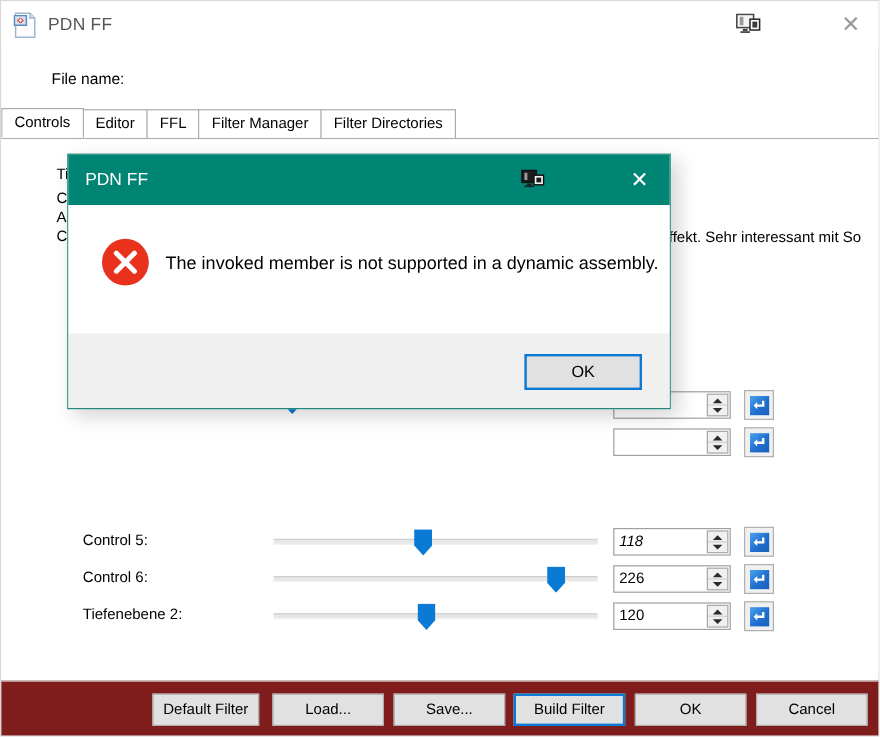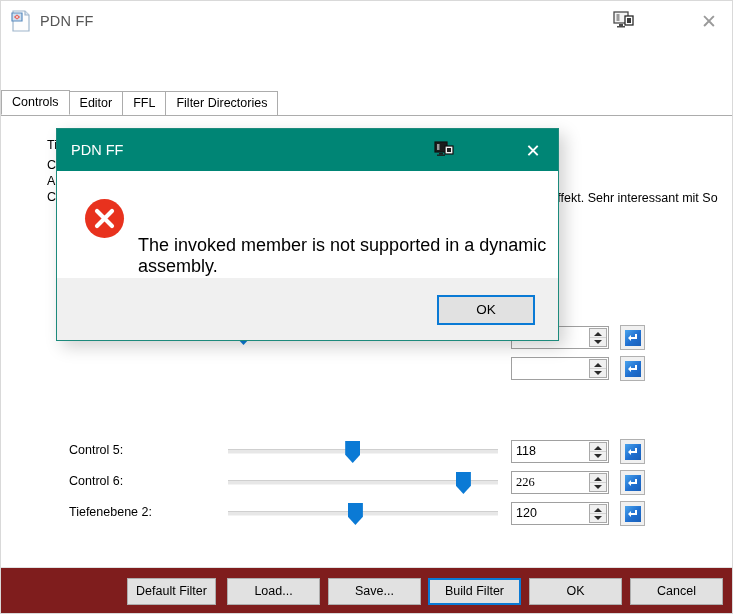--- a/index.html
+++ b/index.html
@@ -298,23 +298,22 @@
     position: absolute;
     left: 28px; top: 28px;
     width: 39px; height: 39px;
     border-radius: 50%;
     background: #e8321e;
   }
   .dlg-erricon svg { position: absolute; left: 0; top: 0; }
   .dlg-message {
     position: absolute;
     left: 81px; top: 40px;
-    font-size: 18px;
+    font-size: 15px;
     color: #000;
-    margin-top: 24px;
   }
   .dlg-footer {
     position: absolute;
     left: 0; top: 149px;
     width: 501px; height: 62px;
     background: #f0f0f0;
   }
   .dlg-ok {
     position: absolute;
     right: 23px; top: 17px;
@@ -354,25 +353,29 @@
         <rect x="4" y="15" width="8" height="1.5" fill="#4a4a4a"></rect>
         <rect x="12" y="5" width="8" height="9" fill="#ffffff" stroke="#2a2a2a" stroke-width="1.3"></rect>
         <rect x="14" y="7" width="4" height="5" fill="#3a3a3a"></rect>
       </svg>
     </div>
     <div class="tb-close">
       <span>✕</span>
     </div>
   </div>
 
+  <div class="filename-row">
+    <div class="filename-label">File name:</div>
+  </div>
 
   <div class="tabstrip">
     <div class="tab selected">Controls</div>
     <div class="tab">Editor</div>
     <div class="tab">FFL</div>
+    <div class="tab">Filter Manager</div>
     <div class="tab">Filter Directories</div>
   </div>
 
   <div class="tabpage">
 
     <div class="meta-label" style="top:22px">Tit</div>
     <div class="meta-label" style="top:42px">Ca</div>
     <div class="meta-label" style="top:58px">Au</div>
     <div class="meta-label" style="top:74px">Co</div>
 
@@ -423,21 +426,21 @@
     </div>
 
     <div style="position:absolute; left:235px; top:221px; width:15px; height:8px; background:#0b7ad5; clip-path: polygon(0 0, 100% 0, 50% 100%);"></div>
 
     <div class="ctl-row" style="top:293px;">
       <div class="ctl-label">Control 5:</div>
       <div class="slider">
         <div class="track"></div>
         <div class="thumb" id="thumb0" style="left: 124.2px;"></div>
       </div>
-      <div class="numbox" style="left:510px;">
+      <div class="numbox" style="left:510px;font-style:italic;">
         <div class="val">118</div>
         <div class="spin">
           <div class="up">
               <i></i>
             </div>
           <div class="sep"></div>
           <div class="dn">
               <i></i>
             </div>
         </div>
@@ -450,21 +453,21 @@
         </div>
       </div>
     </div>
 
     <div class="ctl-row" style="top:324px;">
       <div class="ctl-label">Control 6:</div>
       <div class="slider">
         <div class="track"></div>
         <div class="thumb" id="thumb1" style="left: 234.9px;"></div>
       </div>
-      <div class="numbox" style="left:510px;font-family:Liberation Serif, serif;">
+      <div class="numbox" style="left:510px;">
         <div class="val">226</div>
         <div class="spin">
           <div class="up">
               <i></i>
             </div>
           <div class="sep"></div>
           <div class="dn">
               <i></i>
             </div>
         </div>

